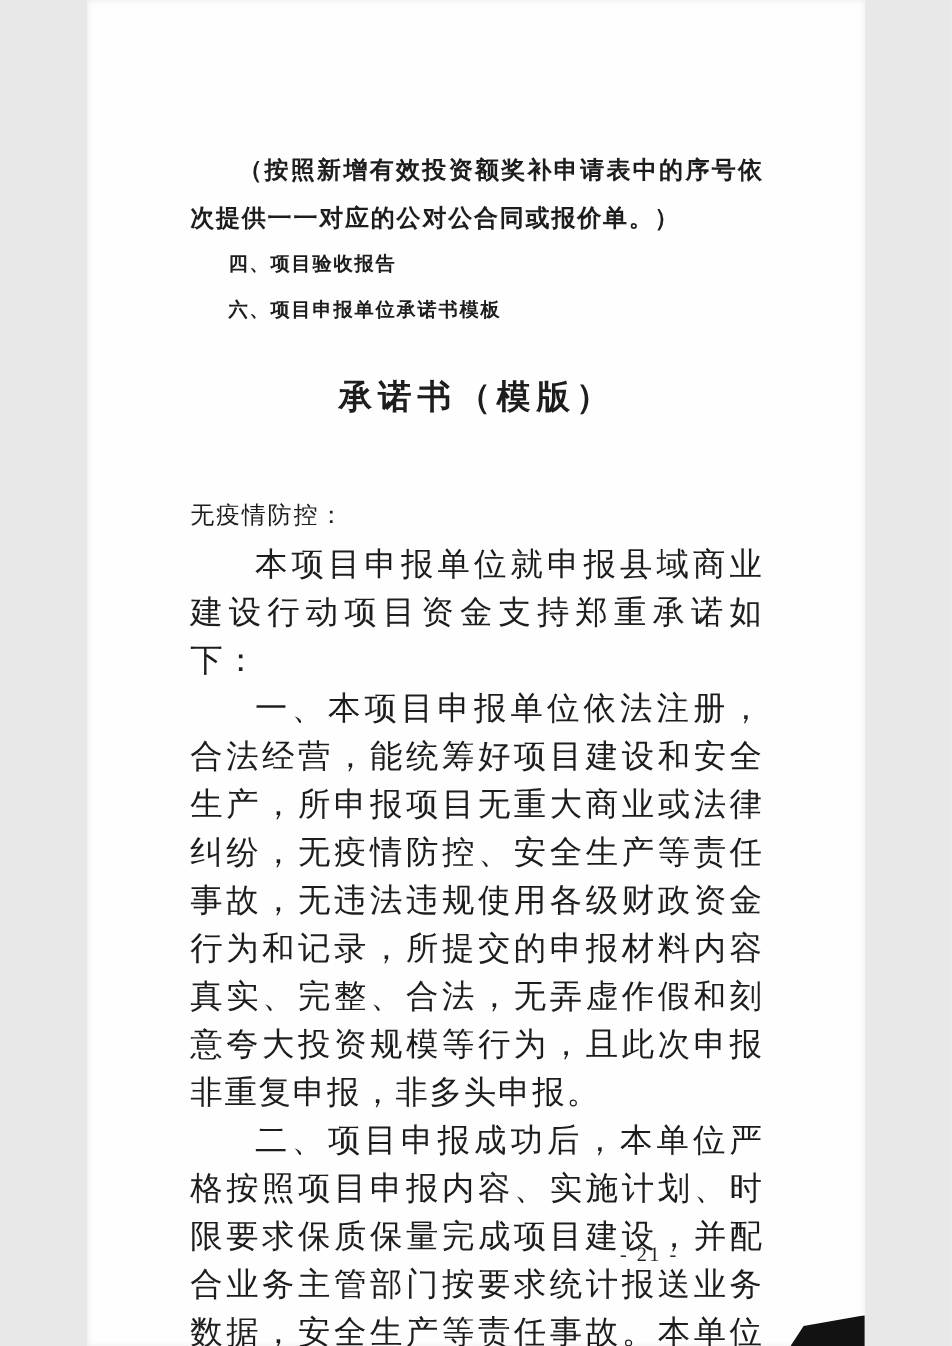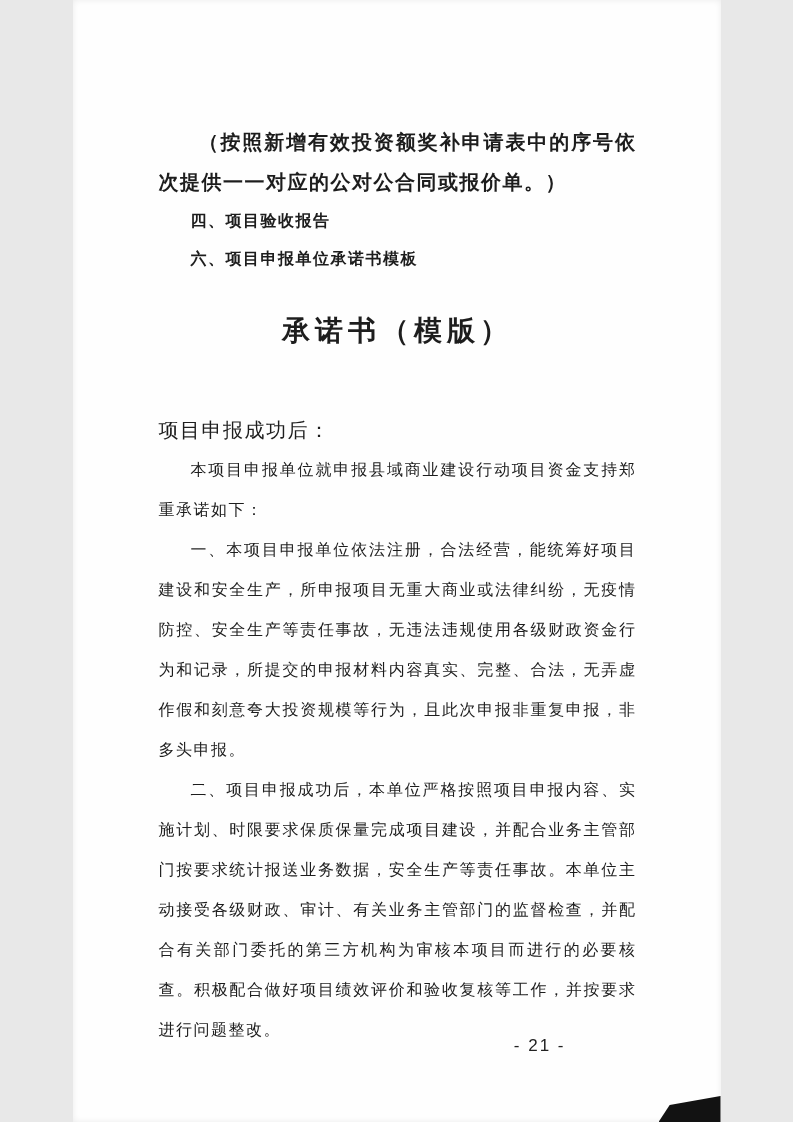--- a/index.html
+++ b/index.html
@@ -8,21 +8,21 @@
     background: #e8e8e8;
   }
   .page {
     position: relative;
     width: 648px;
     height: 1122px;
     margin: 0 auto;
     background: #fefefe;
     overflow: hidden;
     box-shadow: inset 0 0 6px rgba(0,0,0,0.08);
-    font-family: Liberation Sans, sans-serif;
+    font-family: Liberation Serif, serif;
     color: #1d1d1d;
   }
   .content {
     position: absolute;
     top: 122px;
     left: 86px;
     right: 84px;
   }
   p, h1 { margin: 0; }
   .note {
@@ -50,21 +50,21 @@
     text-align: center;
     letter-spacing: 5px;
   }
   .salutation {
     margin-top: 60px;
     font-size: 20px;
     line-height: 40px;
     letter-spacing: 1.5px;
   }
   .body-para {
-    font-size: 16px;
+    font-size: 27px;
     line-height: 40px;
     letter-spacing: 1.5px;
     text-indent: 2em;
     text-align: justify;
   }
   .page-number {
     position: absolute;
     right: 155px;
     bottom: 66px;
     font-size: 17px;
@@ -89,21 +89,21 @@
 
     <p class="note">（按照新增有效投资额奖补申请表中的序号依次提供一一对应的公对公合同或报价单。）</p>
 
     <div class="list">
       <p class="list-item">四、项目验收报告</p>
       <p class="list-item">六、项目申报单位承诺书模板</p>
     </div>
 
     <h1 class="title">承诺书（模版）</h1>
 
-    <p class="salutation">项目申报成功后：</p>
+    <p class="salutation">无疫情防控：</p>
 
     <p class="body-para">本项目申报单位就申报县域商业建设行动项目资金支持郑重承诺如下：</p>
 
     <p class="body-para">一、本项目申报单位依法注册，合法经营，能统筹好项目建设和安全生产，所申报项目无重大商业或法律纠纷，无疫情防控、安全生产等责任事故，无违法违规使用各级财政资金行为和记录，所提交的申报材料内容真实、完整、合法，无弄虚作假和刻意夸大投资规模等行为，且此次申报非重复申报，非多头申报。</p>
 
     <p class="body-para">二、项目申报成功后，本单位严格按照项目申报内容、实施计划、时限要求保质保量完成项目建设，并配合业务主管部门按要求统计报送业务数据，安全生产等责任事故。本单位主动接受各级财政、审计、有关业务主管部门的监督检查，并配合有关部门委托的第三方机构为审核本项目而进行的必要核查。积极配合做好项目绩效评价和验收复核等工作，并按要求进行问题整改。</p>
 
   </div>
 
   <div class="page-number">- 21 -</div>

